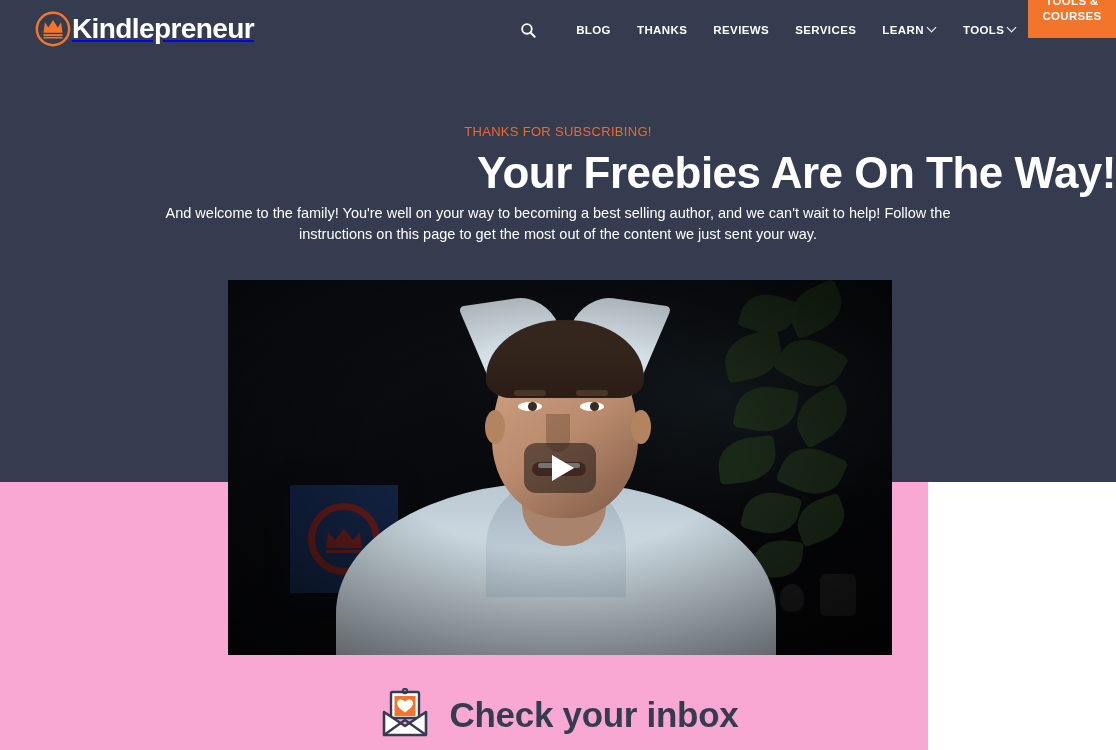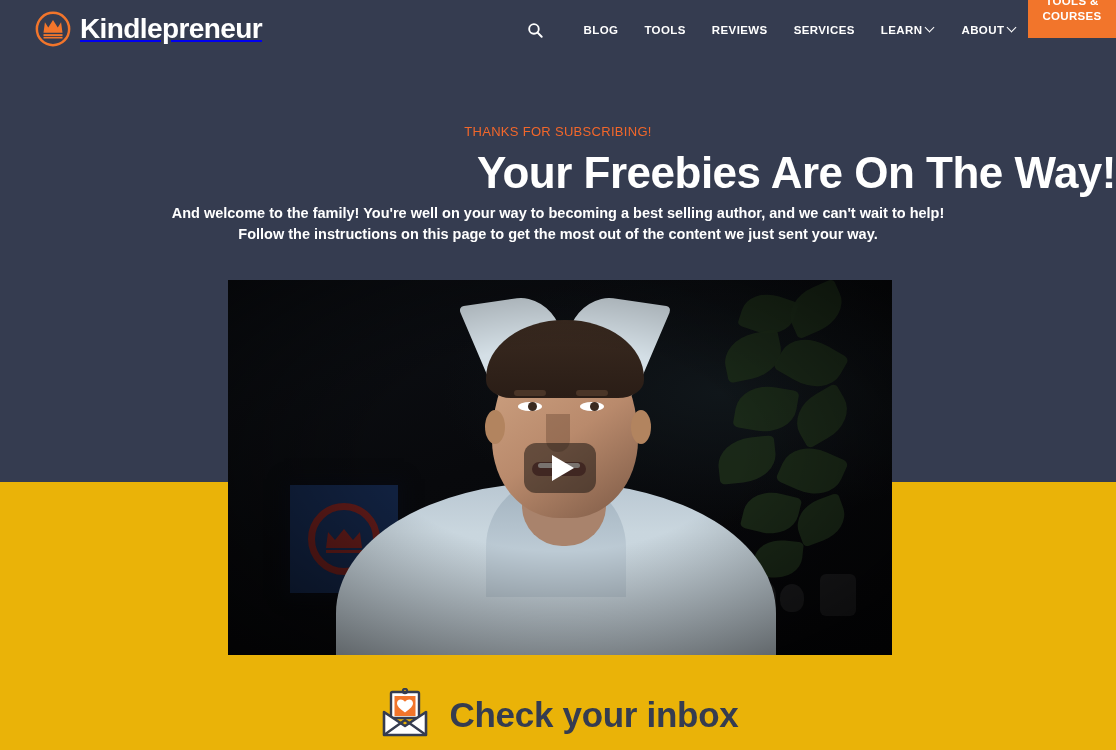--- a/index.html
+++ b/index.html
@@ -32,21 +32,20 @@
     top: 0; left: 0;
     width: 1116px;
     height: 58px;
     display: flex;
     align-items: flex-start;
     z-index: 20;
   }
   .logo {
     display: flex;
     align-items: center;
-    gap: 8px;
     margin-left: 34px;
     margin-top: 10px;
     cursor: pointer;
   }
   .logo-mark {
     width: 38px; height: 38px;
     flex: 0 0 38px;
     position: relative;
   }
   .logo-text {
@@ -146,21 +145,21 @@
     text-align: right;
   }
   .subhead {
     position: absolute;
     top: 203px;
     left: 158px;
     width: 800px;
     color: #ffffff;
     font-size: 14.5px;
     line-height: 21px;
-    font-weight: 700;
+    font-weight: 400;
   }
 
   
   .video {
     position: absolute;
     left: 228px;
     top: 280px;
     width: 664px;
     height: 375px;
     background: #070709;
@@ -352,23 +351,23 @@
     border-left: 22px solid #ffffff;
     border-top: 13px solid transparent;
     border-bottom: 13px solid transparent;
     margin-left: 5px;
   }
 
   
   .white-sec {
     position: absolute;
     left: 0; top: 482px;
-    width: 1116px;
+    width: 928px;
     height: 268px;
-    background: #eab308;
+    background: #f9a8d4;
   }
   .inbox-row {
     position: absolute;
     left: 0; top: 206px;
     width: 1116px;
     display: flex;
     align-items: center;
     justify-content: center;
     gap: 18px;
   }
@@ -408,34 +407,34 @@
         <svg viewBox="0 0 22 22" width="17" height="17">
           <circle cx="9" cy="9" r="6.2" fill="none" stroke="#ffffff" stroke-width="2.4"></circle>
           <line x1="13.4" y1="13.4" x2="19" y2="19" stroke="#ffffff" stroke-width="2.6" stroke-linecap="round"></line>
         </svg>
       </span>
 
       <a class="nav-item" href="#">
         <span>BLOG</span>
       </a>
       <a class="nav-item" href="#">
-        <span>TOOLS</span>
+        <span>THANKS</span>
       </a>
       <a class="nav-item" href="#">
         <span>REVIEWS</span>
       </a>
       <a class="nav-item" href="#">
         <span>SERVICES</span>
       </a>
       <a class="nav-item" href="#">
         <span>LEARN</span>
         <span class="caret"></span>
       </a>
       <a class="nav-item" href="#">
-        <span>ABOUT</span>
+        <span>TOOLS</span>
         <span class="caret"></span>
       </a>
       <a class="nav-item" href="#">
         <span>COURSES</span>
       </a>
 
       <a class="tools-btn" href="#">
         <span>TOOLS &amp;</span><br>
         <span>COURSES</span>
       </a>

